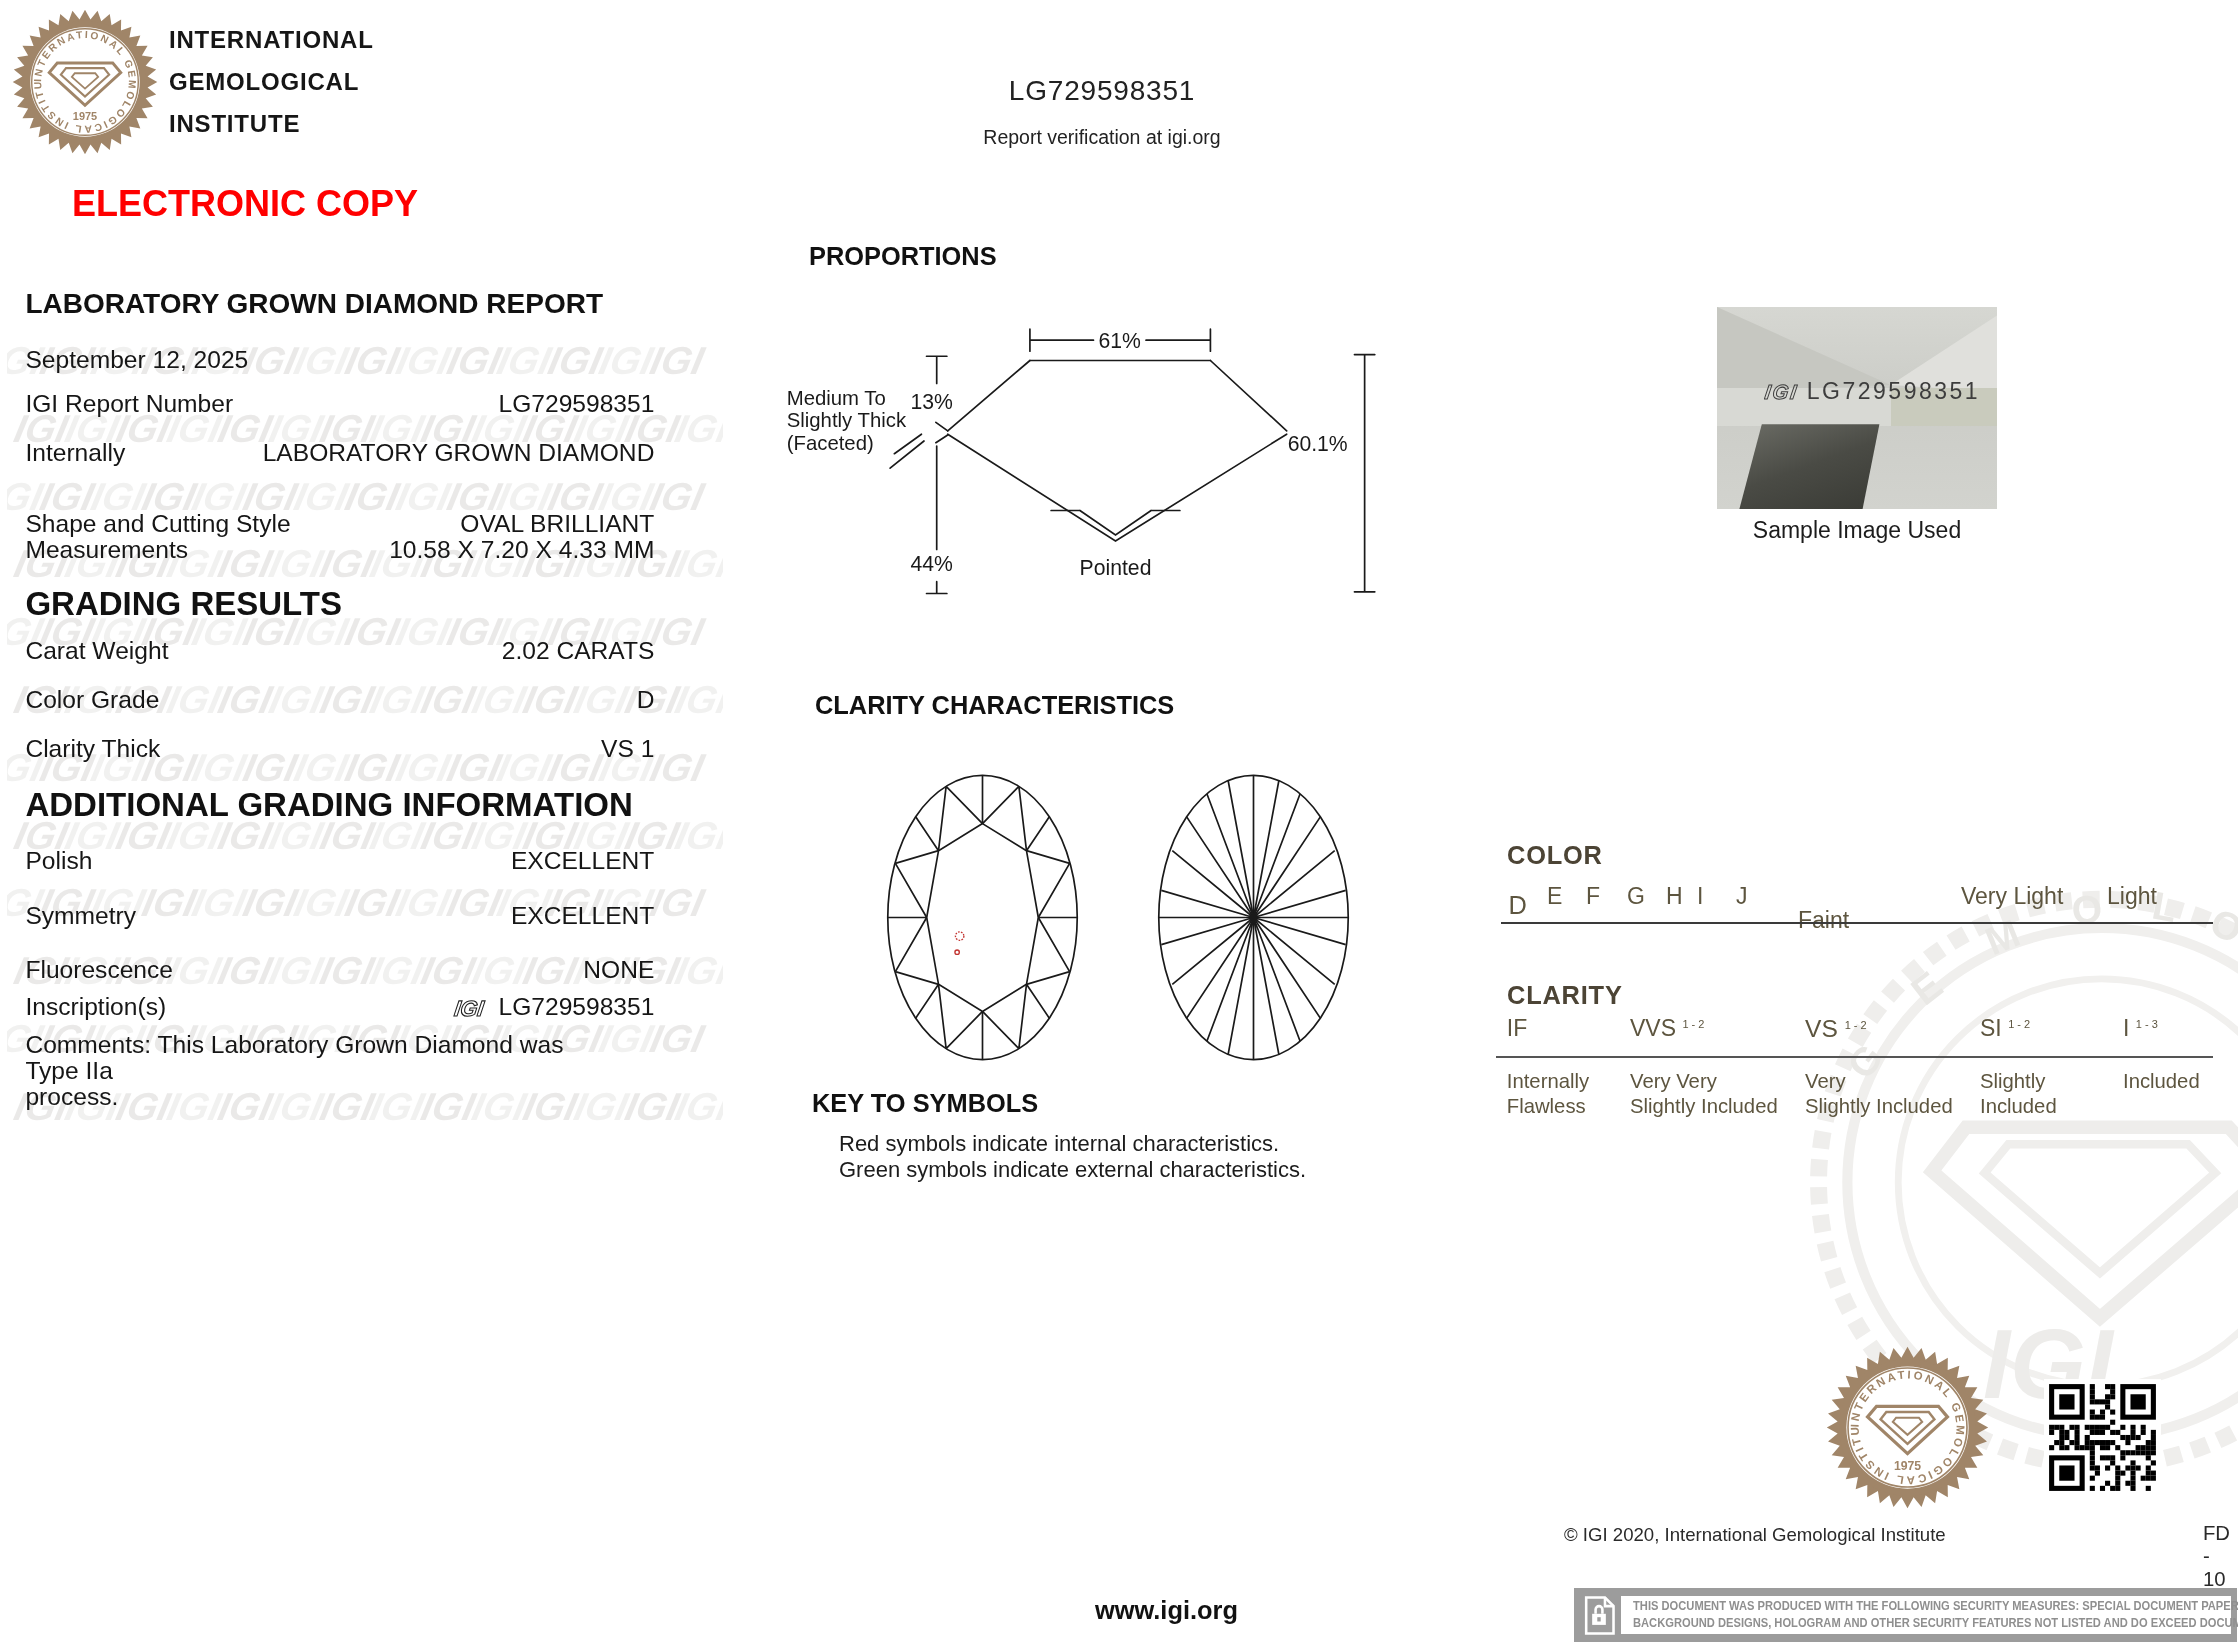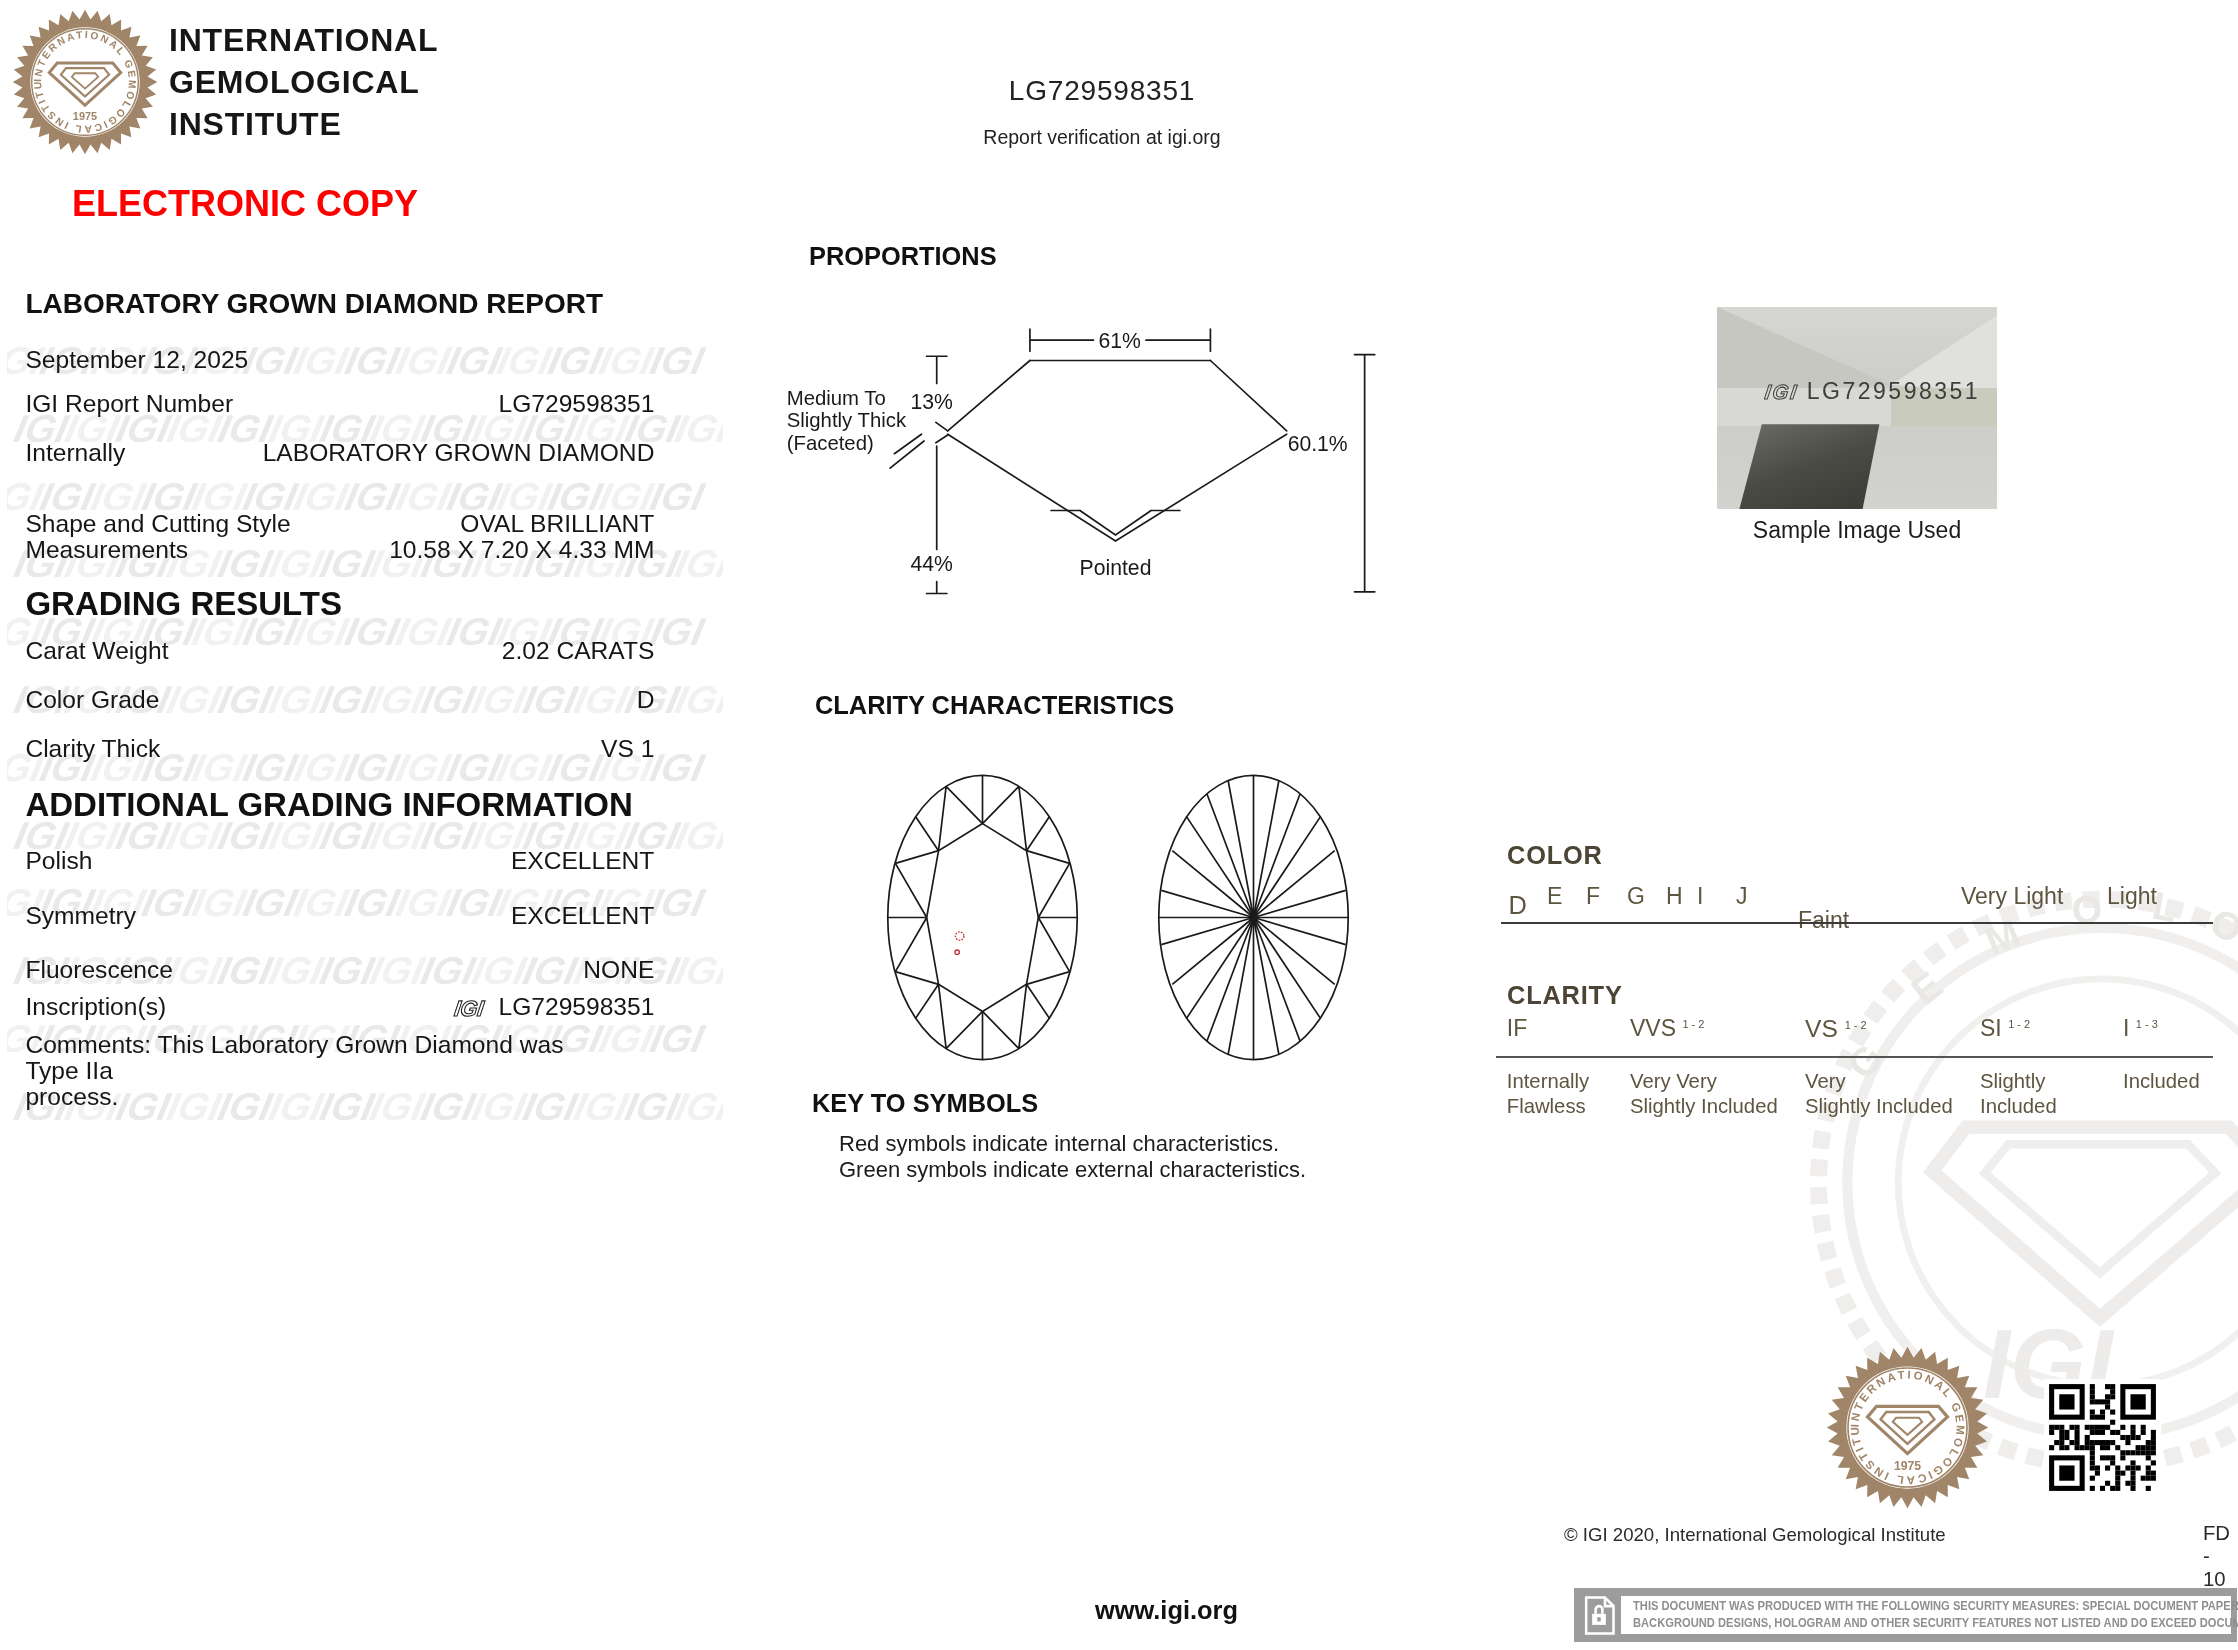--- a/index.html
+++ b/index.html
@@ -1,21 +1,21 @@
 <!DOCTYPE html>
 <html style="font-size:13.6px"><head>
 <meta charset="utf-8">
 <style>
   * { margin:0; padding:0; box-sizing:border-box; }
   body { background:#fff; font-family:"Liberation Sans", sans-serif; }
   .page { position:relative; width:2239px; height:1651px; background:#fff; overflow:hidden; color:#1a1a1a; }
   .abs { position:absolute; }
 
   
-  .inst-name { left:169px; top:18.6px; font-size:32px; font-weight:bold; line-height:42px; letter-spacing:0.8px; color:#161616; }
+  .inst-name { left:169px; top:18.6px; font-size:24px; font-weight:bold; line-height:42px; letter-spacing:0.8px; color:#161616; }
   .ecopy { left:72px; top:183px; font-size:36px; font-weight:bold; color:#ff0000; letter-spacing:0px; }
   .rpt-title { left:25.4px; top:288px; font-size:28px; font-weight:bold; color:#111; }
   .top-center { left:890px; top:75px; width:424px; text-align:center; }
   .top-num { font-size:28px; color:#222; letter-spacing:0.8px; }
   .top-verif { margin-top:18.6px; font-size:19.5px; color:#222; }
 
   
   #wm { left:6.8px; top:339px; width:716px; height:818px; overflow:hidden; z-index:0; }
   #wm span { position:absolute; font-size:39px; font-weight:bold; font-style:italic; transform:skewX(-12deg); }
 

